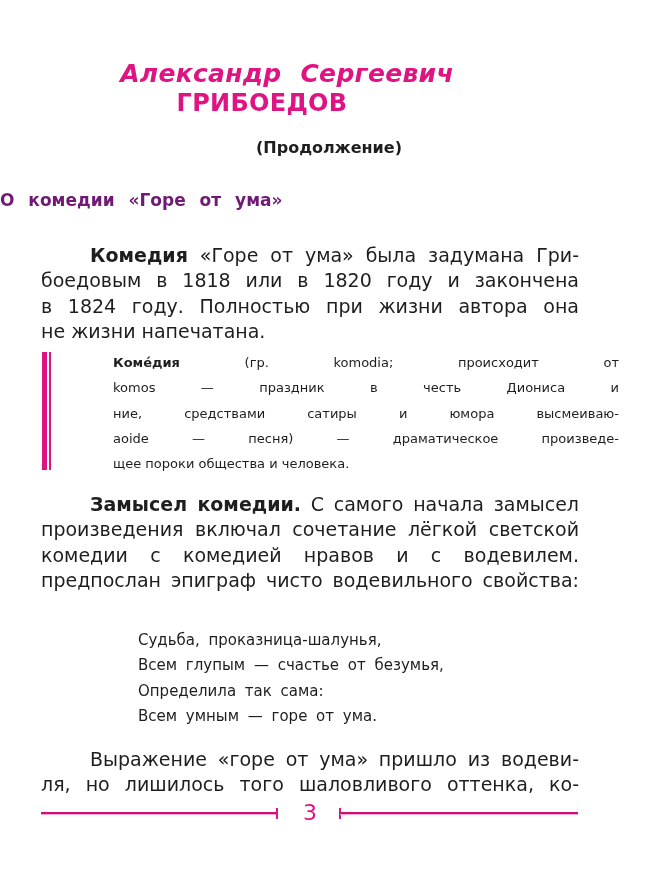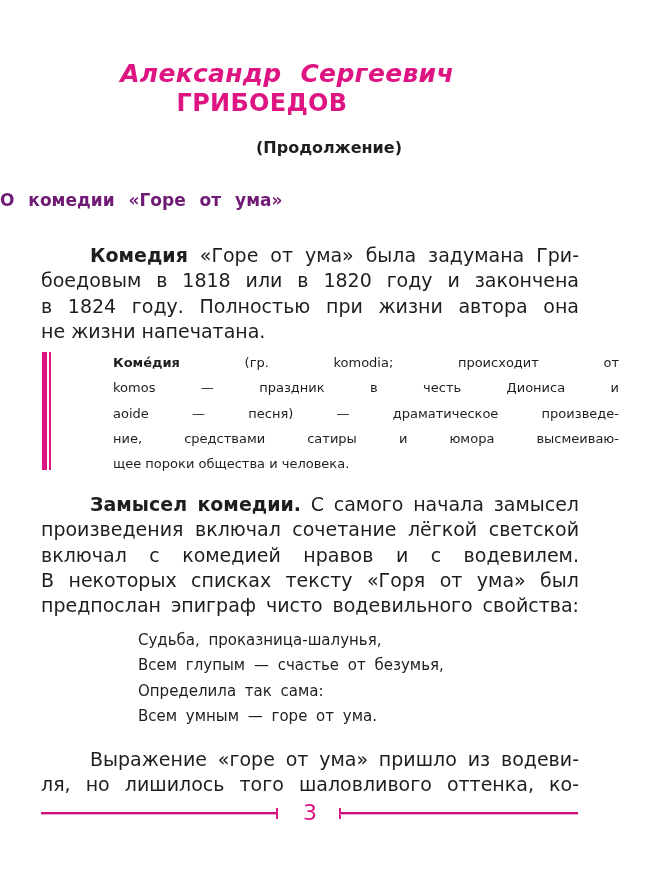--- a/index.html
+++ b/index.html
@@ -189,31 +189,30 @@
     <span class="line">в 1824 году. Полностью при жизни автора она</span>
     <span class="line last">не жизни напечатана.</span>
   </div>
 
   <div class="definition">
     <div class="bar-thick"></div>
     <div class="bar-thin"></div>
     <div class="def-text">
       <span class="line"><span class="bold">Коме́дия</span><span> (гр. komodia; происходит от</span></span>
       <span class="line">komos — праздник в честь Диониса и</span>
+      <span class="line">ние, средствами сатиры и юмора высмеиваю-</span>
       <span class="line">aoide — песня) — драматическое произведе-</span>
-      <span class="line">ние, средствами сатиры и юмора высмеиваю-</span>
       <span class="line last">щее пороки общества и человека.</span>
     </div>
   </div>
 
   <div class="para p2">
     <span class="line indent"><span class="bold">Замысел комедии.</span><span> С самого начала замысел</span></span>
     <span class="line">произведения включал сочетание лёгкой светской</span>
-    <span class="line">включал с комедией нравов и с водевилем.</span>
-    <span class="line">В некоторых списках тексту «Горя от ума» был</span>
+    <span class="line">комедии с комедией нравов и с водевилем.</span>
     <span class="line">предпослан эпиграф чисто водевильного свойства:</span>
   </div>
 
   <div class="poem">
     <span class="line">Судьба, проказница-шалунья,</span>
     <span class="line">Всем глупым — счастье от безумья,</span>
     <span class="line">Определила так сама:</span>
     <span class="line">Всем умным — горе от ума.</span>
   </div>
 

